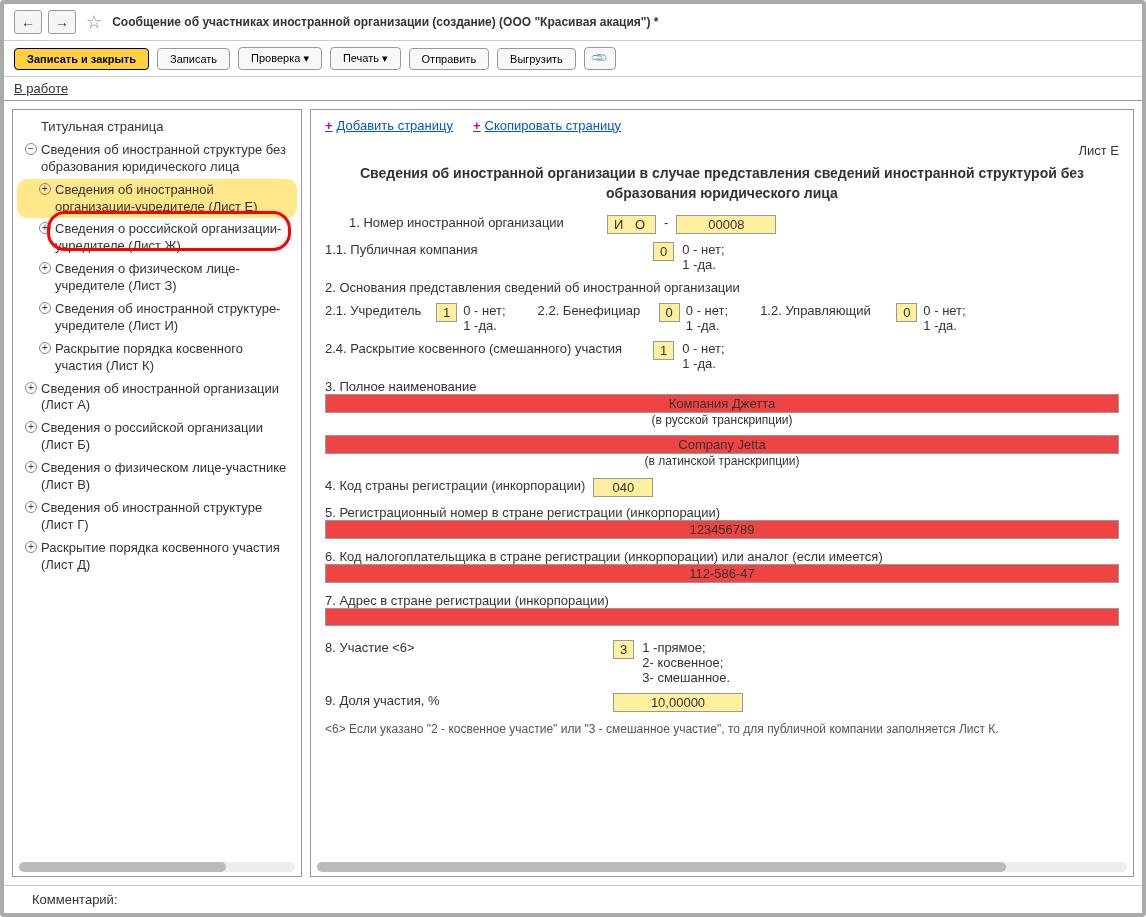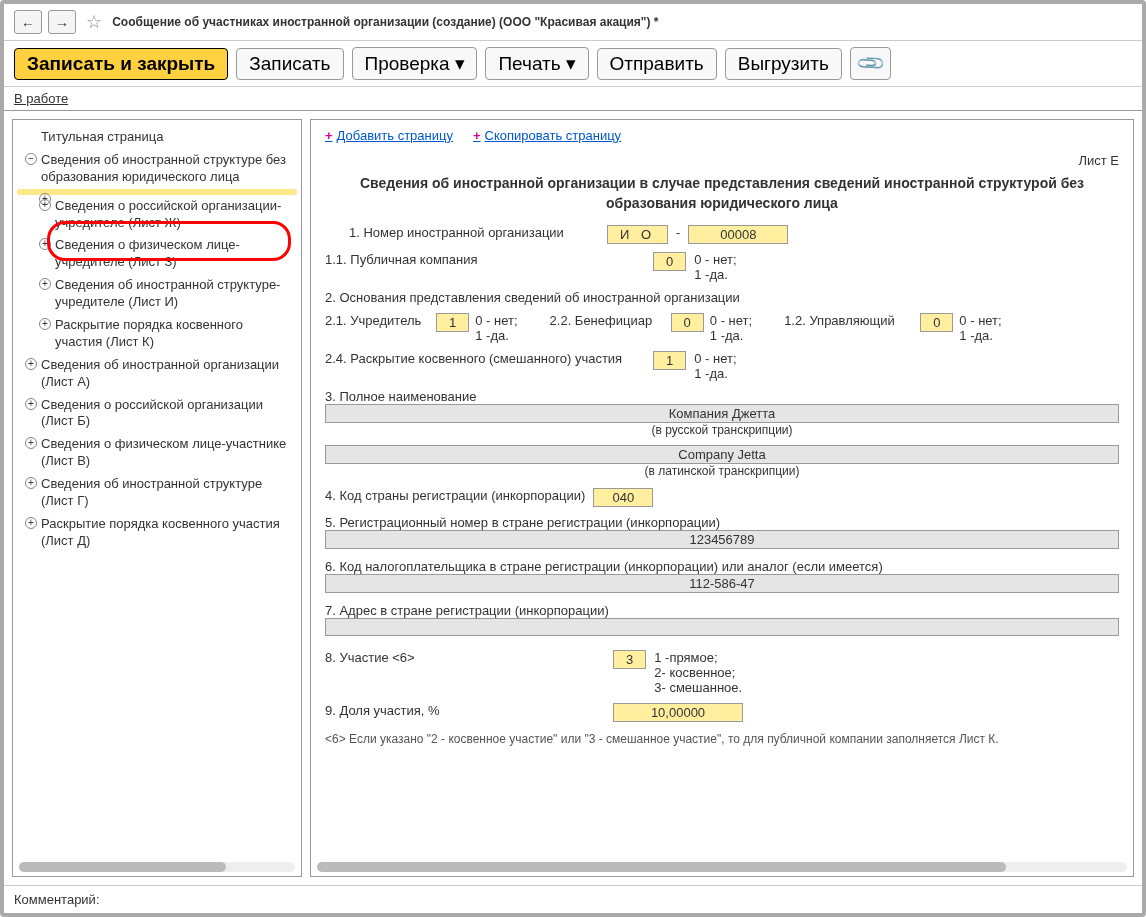--- a/index.html
+++ b/index.html
@@ -3,21 +3,21 @@
 <meta charset="utf-8">
 <style>
 * { box-sizing: border-box; margin: 0; padding: 0; }
 body { font-family: Arial, sans-serif; font-size: 13px; background: #fff; color: #333; }
 .window { border: 4px solid #aaa; border-radius: 4px; width: 1146px; height: 917px; display: flex; flex-direction: column; background: #fff; }
 .titlebar { display: flex; align-items: center; padding: 6px 10px; border-bottom: 1px solid #ccc; gap: 6px; }
 .nav-btn { width: 28px; height: 24px; border: 1px solid #999; background: #f5f5f5; border-radius: 3px; display: flex; align-items: center; justify-content: center; cursor: pointer; font-size: 14px; }
 .star-icon { font-size: 18px; color: #888; margin: 0 4px; }
 .title-text { font-size: 12px; font-weight: bold; color: #333; }
 .toolbar { display: flex; align-items: center; padding: 6px 10px; gap: 8px; border-bottom: 1px solid #ccc; }
-.btn { border: 1px solid #999; background: #f8f8f8; padding: 4px 12px; border-radius: 4px; cursor: pointer; font-size: 19px; }
+.btn { border: 1px solid #999; background: #f8f8f8; padding: 4px 12px; border-radius: 4px; cursor: pointer; font-size: 11px; }
 .btn-primary { background: #ffd040; border-color: #000; font-weight: bold; }
 .btn-icon { padding: 4px 8px; }
 .attach-icon { transform: rotate(-45deg); display: inline-block; }
 .status-bar { padding: 4px 10px; border-bottom: 1px solid #999; }
 .status-link { text-decoration: underline; color: #333; }
 .main-area { display: flex; flex: 1; gap: 8px; padding: 8px; overflow: hidden; }
 .sidebar { width: 290px; border: 1px solid #999; background: #fff; padding: 6px 4px; overflow-y: auto; overflow-x: hidden; position: relative; }
 .tree-item { padding: 3px 4px 3px 24px; cursor: pointer; line-height: 1.3; position: relative; }
 .tree-item.level1 { padding-left: 38px; }
 .tree-expand { position: absolute; left: 8px; top: 4px; width: 12px; height: 12px; border: 1px solid #888; border-radius: 50%; font-size: 10px; line-height: 10px; text-align: center; }
@@ -25,28 +25,28 @@
 .tree-item.selected { background: #ffe78a; border-radius: 10px; }
 .highlight-oval { position: absolute; border: 3px solid red; border-radius: 18px; pointer-events: none; }
 .content { flex: 1; border: 1px solid #999; background: #fff; padding: 8px 14px; overflow-y: auto; position: relative; }
 .page-actions { display: flex; gap: 20px; margin-bottom: 10px; }
 .action-link { color: #0058cc; text-decoration: underline; cursor: pointer; }
 .action-plus { color: #c800a0; font-weight: bold; margin-right: 4px; }
 .sheet-label { text-align: right; font-weight: normal; margin-bottom: 6px; }
 .form-title { text-align: center; font-weight: bold; font-size: 14px; margin-bottom: 12px; line-height: 1.4; }
 .form-row { display: flex; align-items: flex-start; margin-bottom: 8px; gap: 8px; }
 .row-label { flex-shrink: 0; }
-.input-box { background: #ffef9f; border: 1px solid #999; padding: 1px 12px; text-align: center; min-width: 20px; display: inline-block; }
-.input-wide { background: #e5e5e5; border: 1px solid #999; padding: 1px 6px; text-align: center; display: block; width: 100%; }
+.input-box { background: #ffef9f; border: 1px solid #999; padding: 1px 6px; text-align: center; min-width: 20px; display: inline-block; }
+.input-wide { background: #ef4444; border: 1px solid #999; padding: 1px 6px; text-align: center; display: block; width: 100%; }
 .section-block { margin-bottom: 10px; }
 .transcription-label { font-size: 12px; text-align: center; margin-bottom: 8px; }
 .grid-row { display: flex; gap: 32px; margin-bottom: 8px; align-items: flex-start; }
 .grid-cell { display: flex; align-items: flex-start; gap: 6px; }
 .footnote { font-size: 12px; color: #555; margin-top: 10px; }
-.bottom-bar { padding: 6px 10px; border-top: 1px solid #ccc; display: flex; align-items: center; }
+.bottom-bar { padding: 6px 28px; border-top: 1px solid #ccc; display: flex; align-items: center; }
 .scrollbar-h { height: 10px; background: #eee; border-radius: 5px; margin-top: 4px; position: relative; }
 .scrollbar-thumb { position: absolute; height: 10px; background: #bbb; border-radius: 5px; }
 </style>
 </head>
 <body>
 
 <div class="window">
   <div class="titlebar">
     <div class="nav-btn">←</div>
     <div class="nav-btn">→</div>
@@ -66,21 +66,21 @@
 
   <div class="status-bar">
     <span class="status-link">В работе</span>
   </div>
 
   <div class="main-area">
     <div class="sidebar">
       <div id="tree-container">
           <div class="tree-item"><span>Титульная страница</span></div>
           <div class="tree-item"><span class="tree-expand">−</span><span>Сведения об иностранной структуре без образования юридического лица</span></div>
-          <div class="tree-item level1 selected"><span class="tree-expand">+</span></div>
+          <div class="tree-item level1 selected"><span class="tree-expand">+</span><span>Сведения об иностранной организации-учредителе (Лист Е)</span></div>
           <div class="tree-item level1"><span class="tree-expand">+</span><span>Сведения о российской организации-учредителе (Лист Ж)</span></div>
           <div class="tree-item level1"><span class="tree-expand">+</span><span>Сведения о физическом лице-учредителе (Лист З)</span></div>
           <div class="tree-item level1"><span class="tree-expand">+</span><span>Сведения об иностранной структуре-учредителе (Лист И)</span></div>
           <div class="tree-item level1"><span class="tree-expand">+</span><span>Раскрытие порядка косвенного участия (Лист К)</span></div>
           <div class="tree-item"><span class="tree-expand">+</span><span>Сведения об иностранной организации (Лист А)</span></div>
           <div class="tree-item"><span class="tree-expand">+</span><span>Сведения о российской организации (Лист Б)</span></div>
           <div class="tree-item"><span class="tree-expand">+</span><span>Сведения о физическом лице-участнике (Лист В)</span></div>
           <div class="tree-item"><span class="tree-expand">+</span><span>Сведения об иностранной структуре (Лист Г)</span></div>
           <div class="tree-item"><span class="tree-expand">+</span><span>Раскрытие порядка косвенного участия (Лист Д)</span></div>
         </div>

